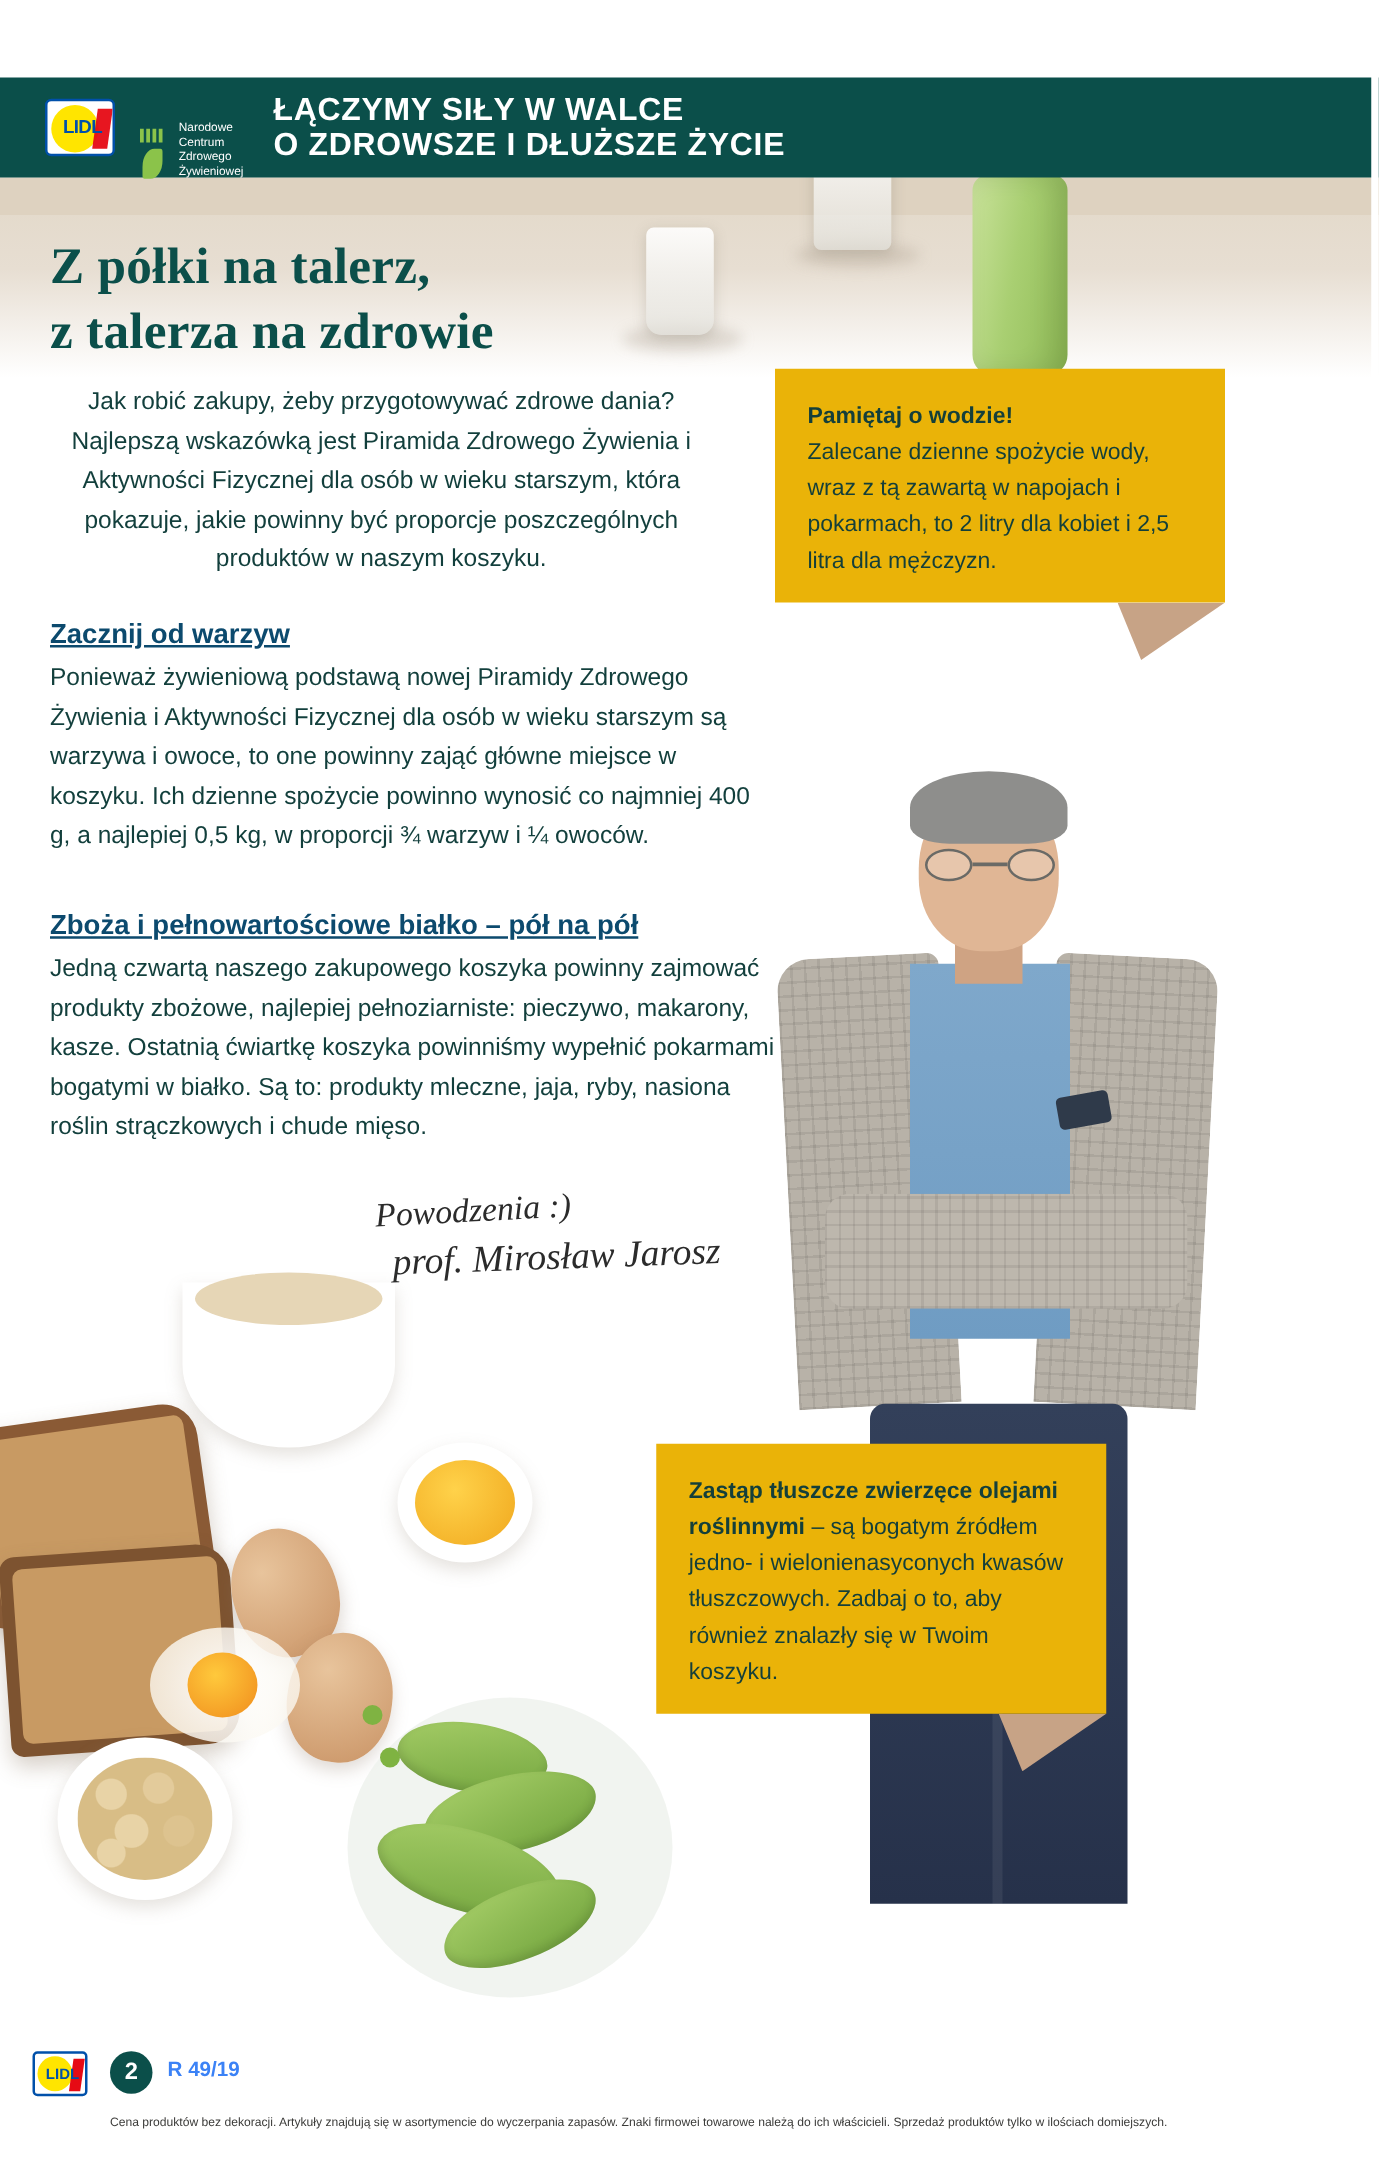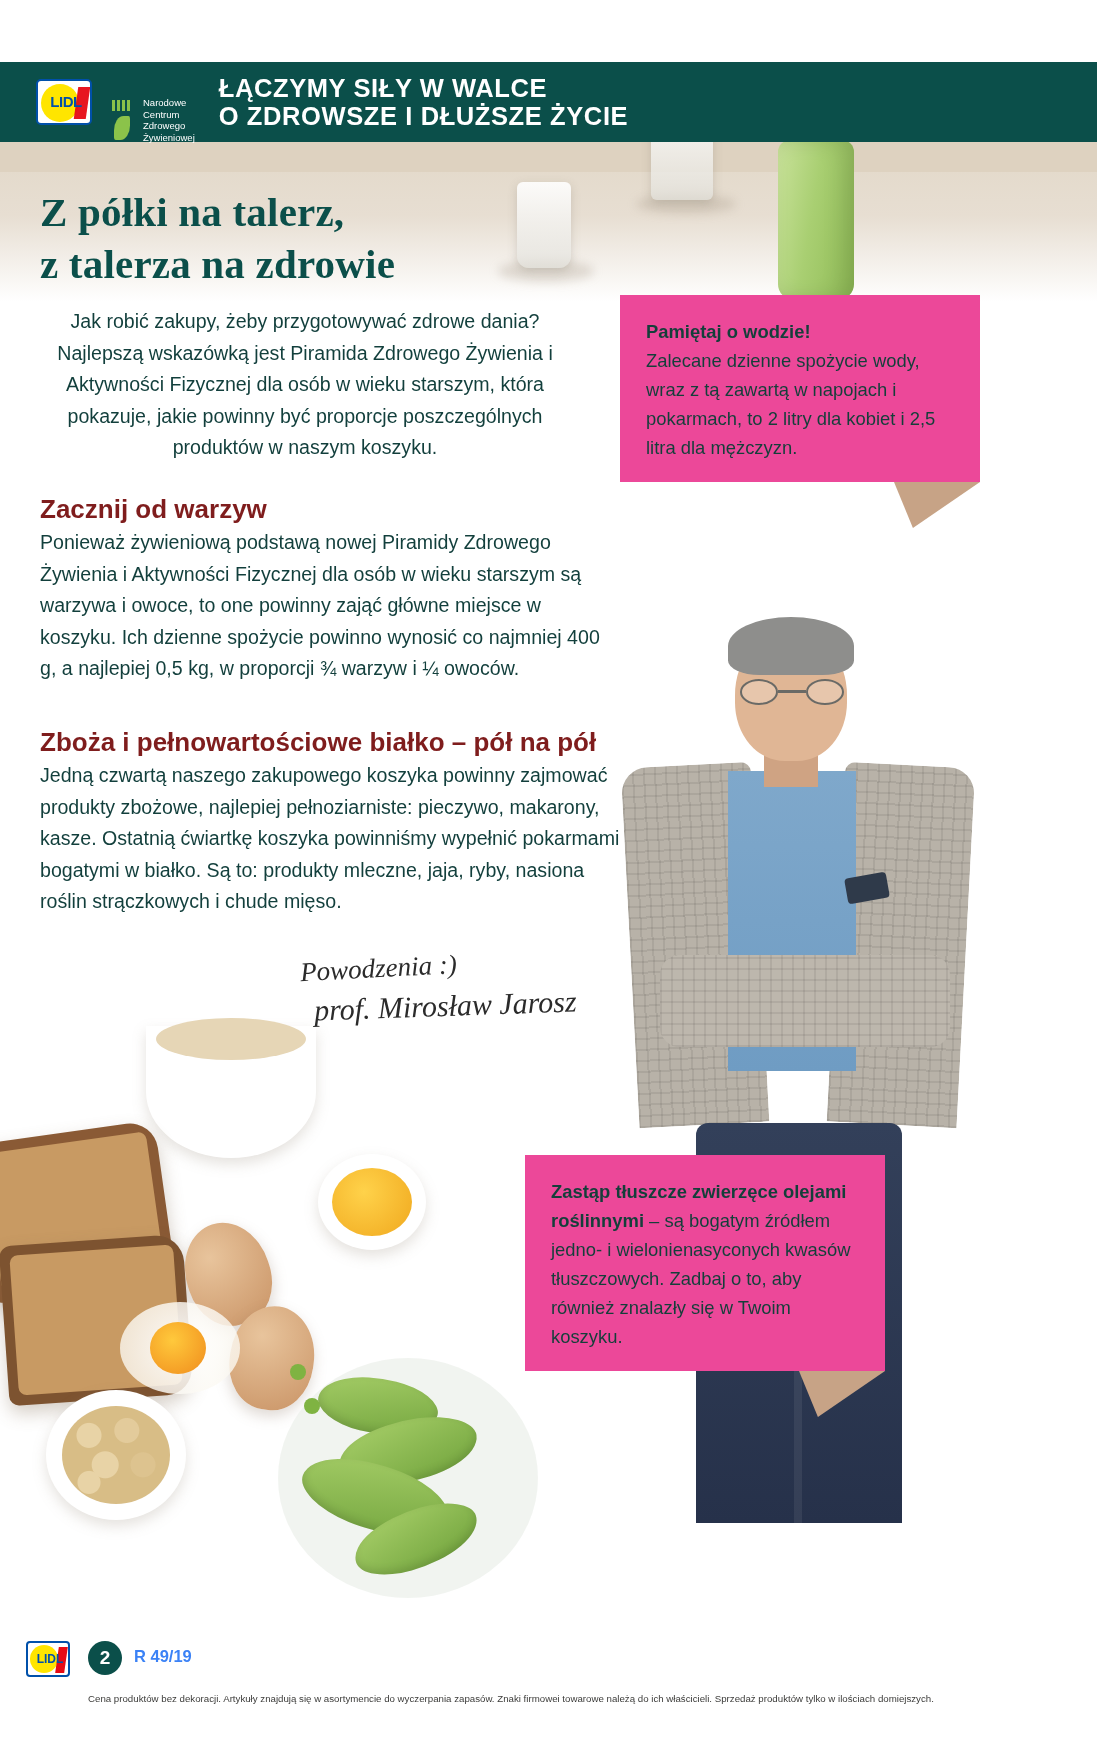--- a/index.html
+++ b/index.html
@@ -63,21 +63,21 @@
     font-family: "Liberation Sans", sans-serif;
   }
   .lidl-logo .redbar {
     position: absolute; right: 2px; top: 6px;
     width: 12px; height: 32px; background: #e60a14;
     transform: skewX(-8deg);
     opacity: 0.95;
   }
 
   .ncez {
-    display: flex; align-items: center;
+    display: flex; align-items: flex-end;
     margin-left: 18px;
     flex: 0 0 auto;
     margin-top: 36px;
   }
   .ncez-mark {
     width: 26px; height: 40px;
     position: relative;
     margin-right: 7px;
   }
   .ncez-mark .bars {
@@ -173,34 +173,35 @@
   .para {
     position: absolute;
     font-family: "Liberation Sans", sans-serif;
     font-size: 19.6px;
     line-height: 31.5px;
     color: #123f3c;
   }
   .para.p1 { left: 40px; top: 306px; width: 530px; text-align: center; }
   .sub {
     position: absolute;
-    font-size: 26px;
+    font-size: 22px;
     font-weight: bold;
-    color: #7f1d1d;
-    font-family: "Liberation Sans", sans-serif;
+    color: #0c4a6e;
+    font-family: "Liberation Sans", sans-serif;
+    text-decoration: underline;
   }
   .sub.s1 { left: 40px; top: 494px; }
   .para.p2 { left: 40px; top: 527px; width: 580px; }
   .sub.s2 { left: 40px; top: 727px; }
   .para.p3 { left: 40px; top: 760px; width: 590px; }
 
   
   .bubble {
     position: absolute;
-    background: #ec4899;
+    background: #eab308;
     color: #143f3a;
     font-size: 18.4px;
     line-height: 29px;
     padding: 22px 26px 20px 26px;
     font-family: "Liberation Sans", sans-serif;
     z-index: 5;
   }
   .bubble b { font-weight: bold; }
   .bubble.b1 { left: 620px; top: 295px; width: 360px; }
   .bubble.b1 .tailshape {

